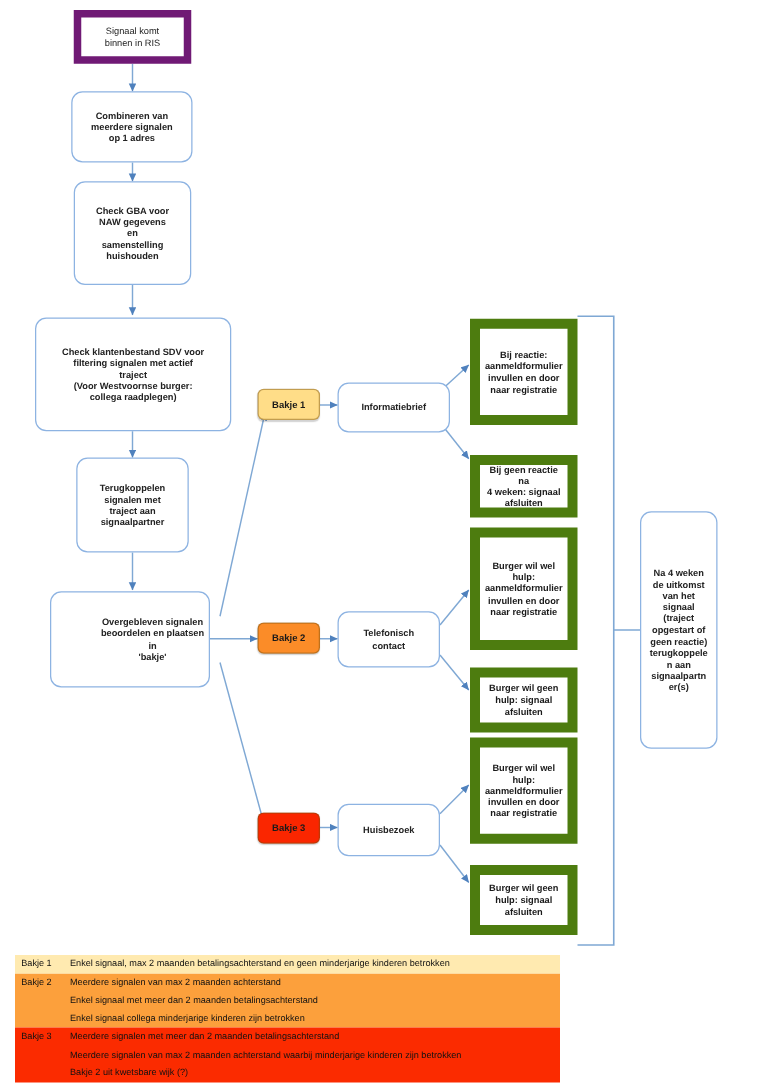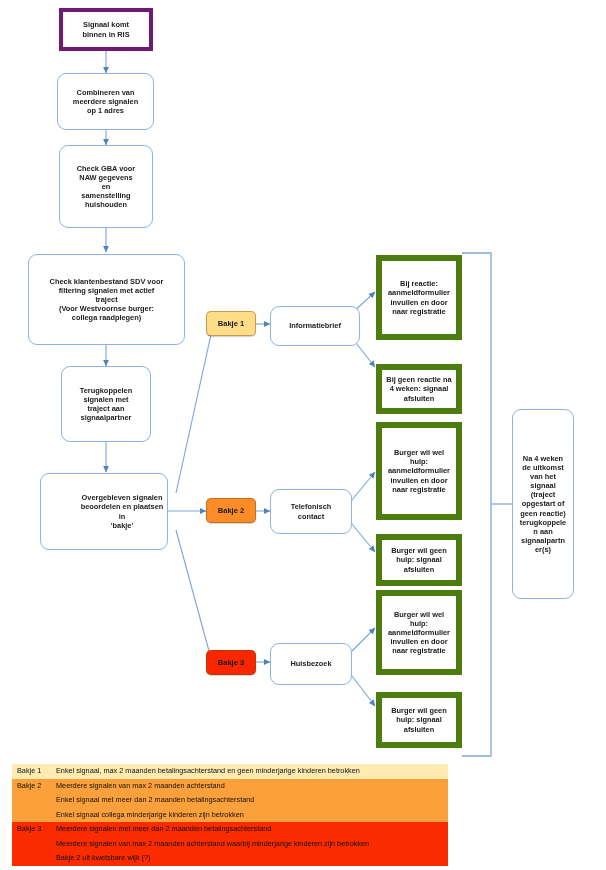--- a/index.html
+++ b/index.html
@@ -50,30 +50,30 @@
     background: #ffffff;
     border: 1px solid #8db3e2;
     border-radius: 9px;
     font-size: 7.4px;
     font-weight: bold;
     color: #222222;
   }
   
   .start {
     background: #ffffff;
-    border: 4px solid #701a75;
+    border: 6px solid #701a75;
     border-radius: 0;
     font-size: 7.4px;
-    font-weight: bold;
+    font-weight: normal;
     color: #222222;
   }
   
   .outcome {
     background: #ffffff;
-    border: 6px solid #4d7c0f;
+    border: 8px solid #4d7c0f;
     border-radius: 0;
     font-size: 7.4px;
     font-weight: bold;
     color: #1a1a1a;
   }
   
   .bakje {
     border-radius: 5px;
     font-size: 7.6px;
     font-weight: bold;

